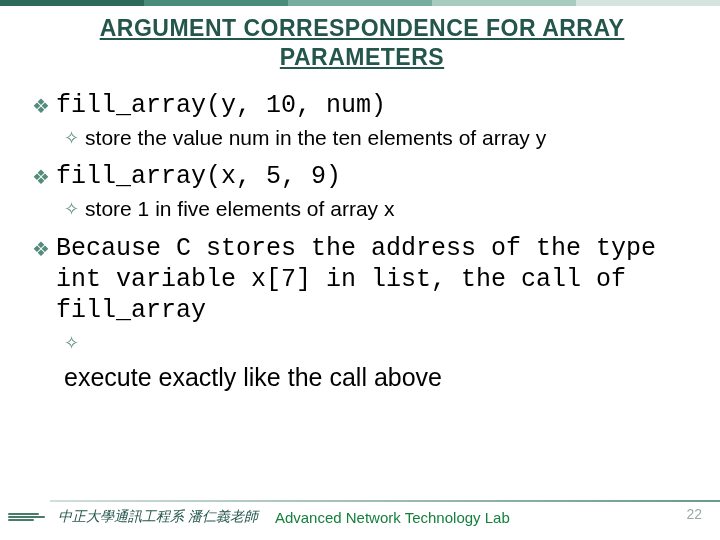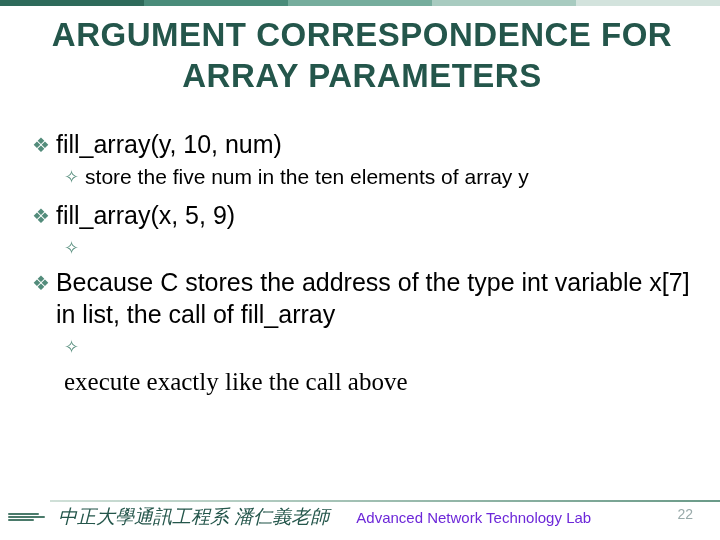--- a/index.html
+++ b/index.html
@@ -21,63 +21,63 @@
   .d1 { background: #2e6a5a; }
   .d2 { background: #4a8c7a; }
   .d3 { background: #76ad9d; }
   .d4 { background: #a8cbc0; }
   .d5 { background: #d3e3dd; }
   .slide {
     padding: 14px 28px 0 32px;
   }
   .title {
     color: #24564b;
-    font-size: 33px;
+    font-size: 23px;
     font-weight: bold;
     letter-spacing: 0.5px;
     text-align: center;
     line-height: 1.25;
-    margin-bottom: 32px;
+    margin-bottom: 18px;
+    text-decoration: underline;
   }
   .bullet1 {
     display: flex;
     align-items: flex-start;
     margin: 6px 0 4px 0;
     color: #000;
     font-size: 25px;
   }
   .bullet1 .marker {
     color: #538c7b;
     font-size: 20px;
     margin-right: 6px;
     position: relative;
     top: 4px;
   }
-  .bullet1 .txt { line-height: 1.25; }
+  .bullet1 .txt { line-height: 1.25; font-family: Liberation Mono, monospace; }
   .bullet2 {
     display: flex;
     align-items: flex-start;
     margin: 2px 0 10px 32px;
     color: #000;
     font-size: 21px;
   }
   .bullet2 .marker {
     color: #538c7b;
     font-size: 18px;
     margin-right: 6px;
     position: relative;
     top: 2px;
   }
   .bullet2 .txt { line-height: 1.25; }
   .cont {
     margin: 4px 0 4px 32px;
     color: #000;
     font-size: 25px;
     line-height: 1.25;
-    font-family: Liberation Serif, serif;
   }
   .footer {
     position: absolute;
     bottom: 8px;
     left: 0; right: 0;
     height: 30px;
     display: flex;
     align-items: center;
   }
   .logo {
@@ -88,32 +88,32 @@
     flex-direction: column;
     justify-content: center;
     gap: 1px;
   }
   .logo-line { height: 2px; background: #4a7a6a; border-radius: 1px; }
   .ll1 { width: 70%; }
   .ll2 { width: 85%; }
   .ll3 { width: 60%; }
   .inst {
     color: #24564b;
-    font-size: 19px;
+    font-size: 14px;
     font-style: italic;
     margin-left: 6px;
   }
   .lab {
-    color: #6d28d9;
+    color: #15803d;
     font-size: 15px;
-    margin-left: 27px;
+    margin-left: 17px;
   }
   .pagenum {
     position: absolute;
-    right: 27px;
+    right: 18px;
     bottom: 18px;
     color: #9aa;
     font-size: 14px;
     text-align: center;
   }
   .bottom-line {
     position: absolute;
     bottom: 38px;
     left: 50px;
     right: 0;
@@ -134,29 +134,30 @@
 
 <div class="slide">
   <h1 class="title">ARGUMENT CORRESPONDENCE FOR ARRAY PARAMETERS</h1>
 
   <div class="bullet1">
     <span class="marker">❖</span>
     <span class="txt">fill_array(y, 10, num)</span>
   </div>
   <div class="bullet2">
     <span class="marker">✧</span>
-    <span class="txt">store the five num in the ten elements of array y</span>
+    <span class="txt">store the value num in the ten elements of array y</span>
   </div>
 
   <div class="bullet1">
     <span class="marker">❖</span>
     <span class="txt">fill_array(x, 5, 9)</span>
   </div>
   <div class="bullet2">
     <span class="marker">✧</span>
+    <span class="txt">store 1 in five elements of array x</span>
   </div>
 
   <div class="bullet1">
     <span class="marker">❖</span>
     <span class="txt">Because C stores the address of the type int variable x[7] in list, the call of fill_array</span>
   </div>
   <div class="bullet2">
     <span class="marker">✧</span>
   </div>
 

